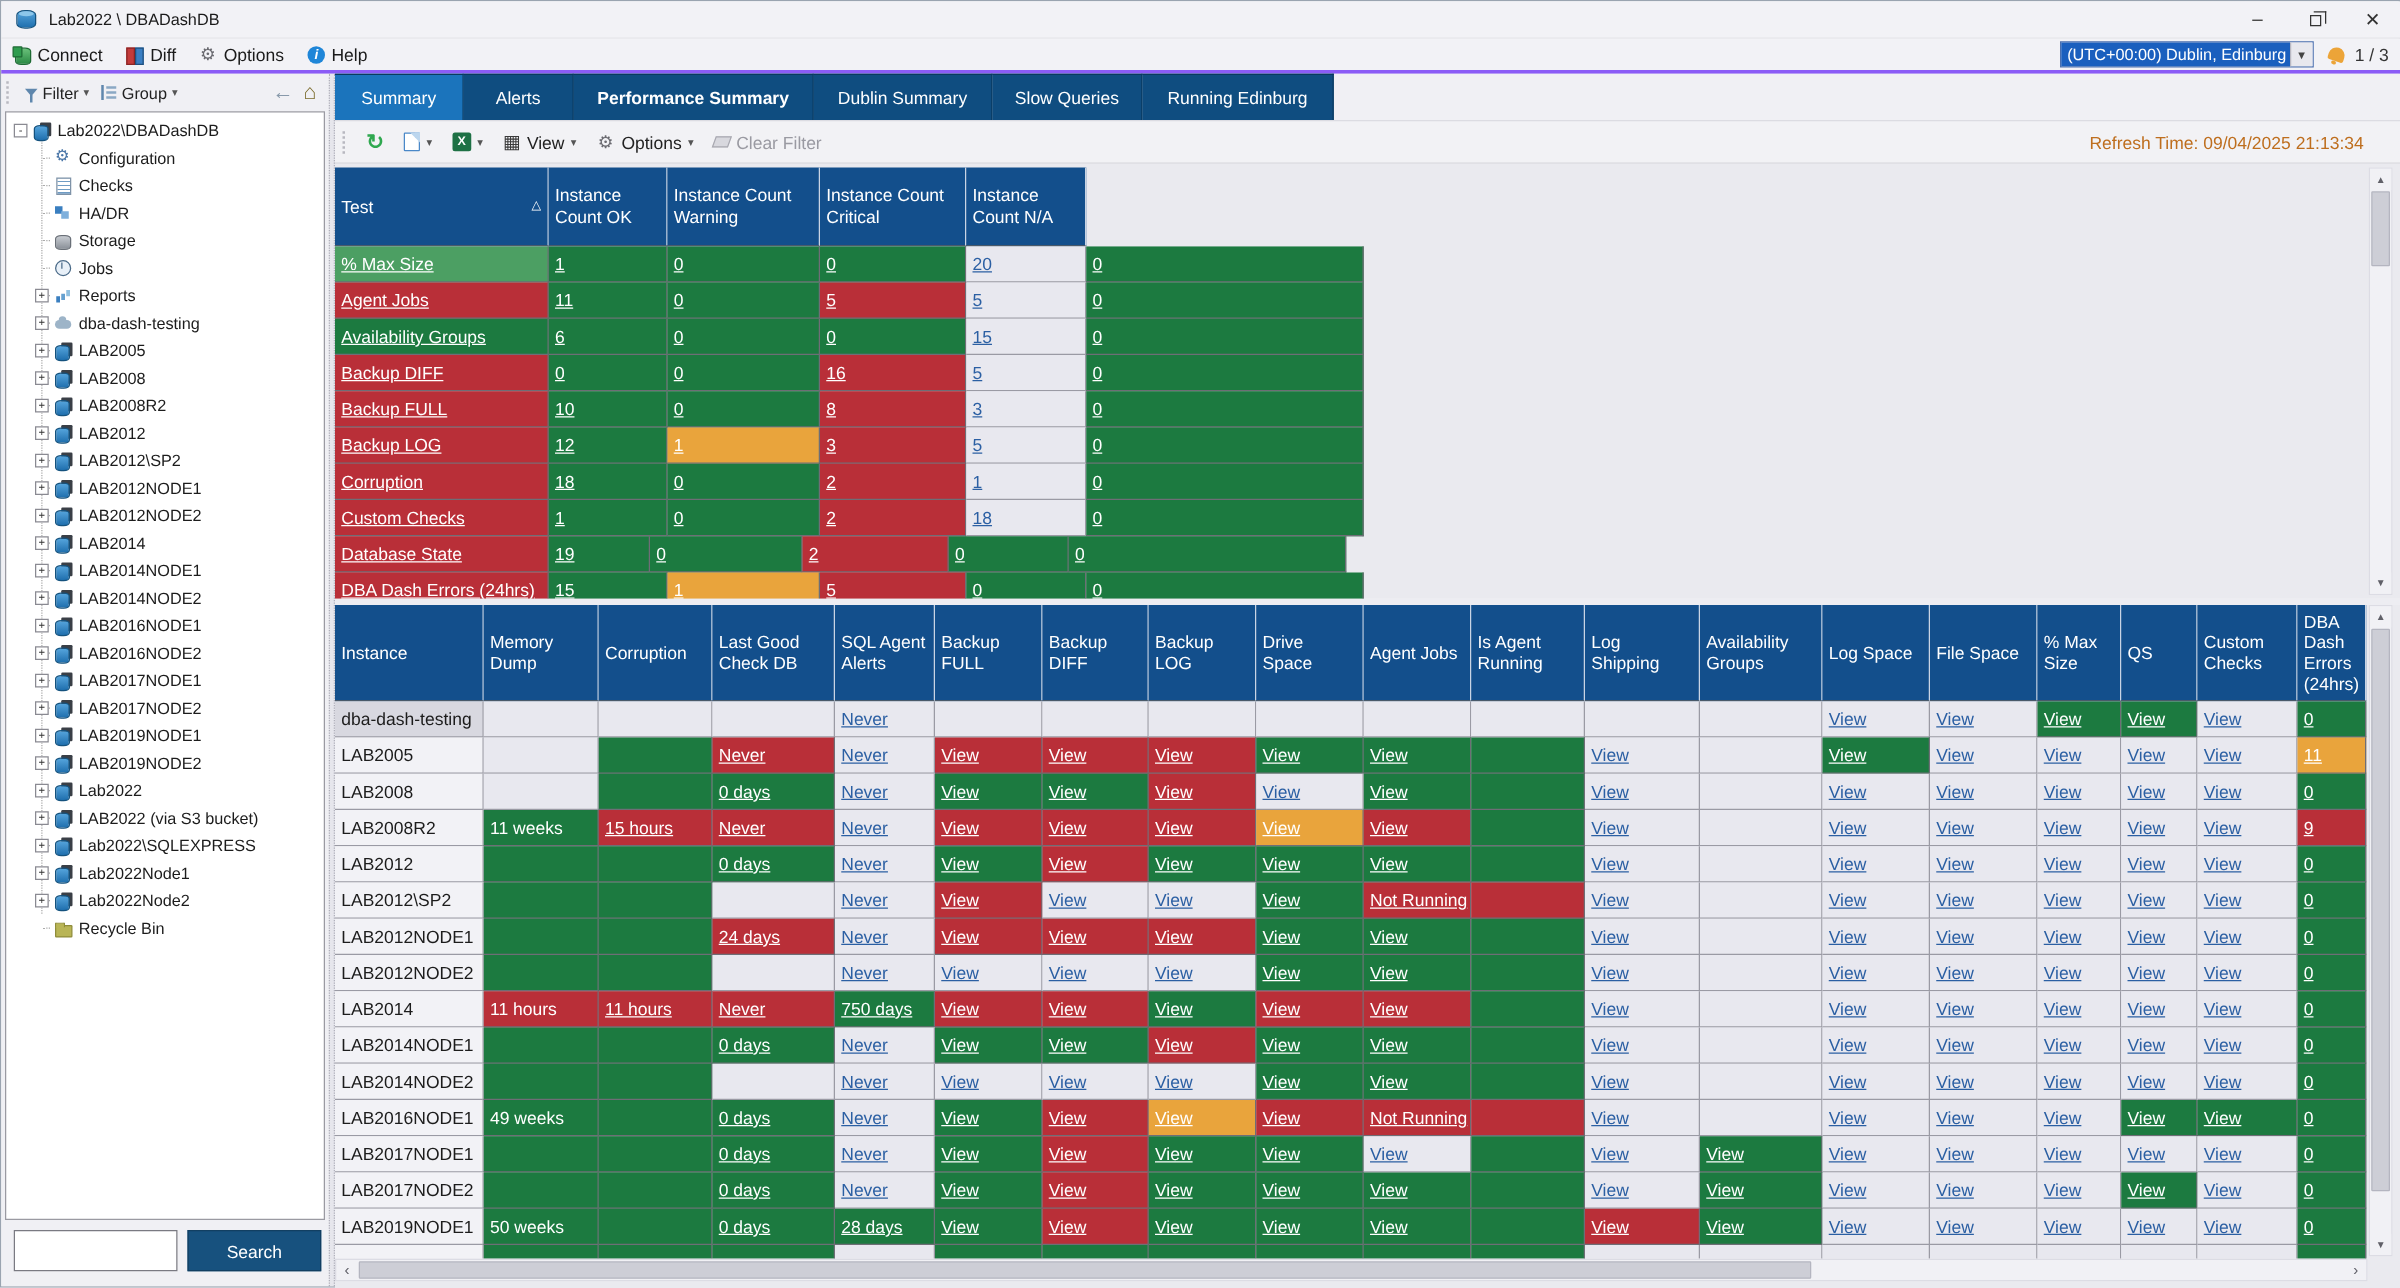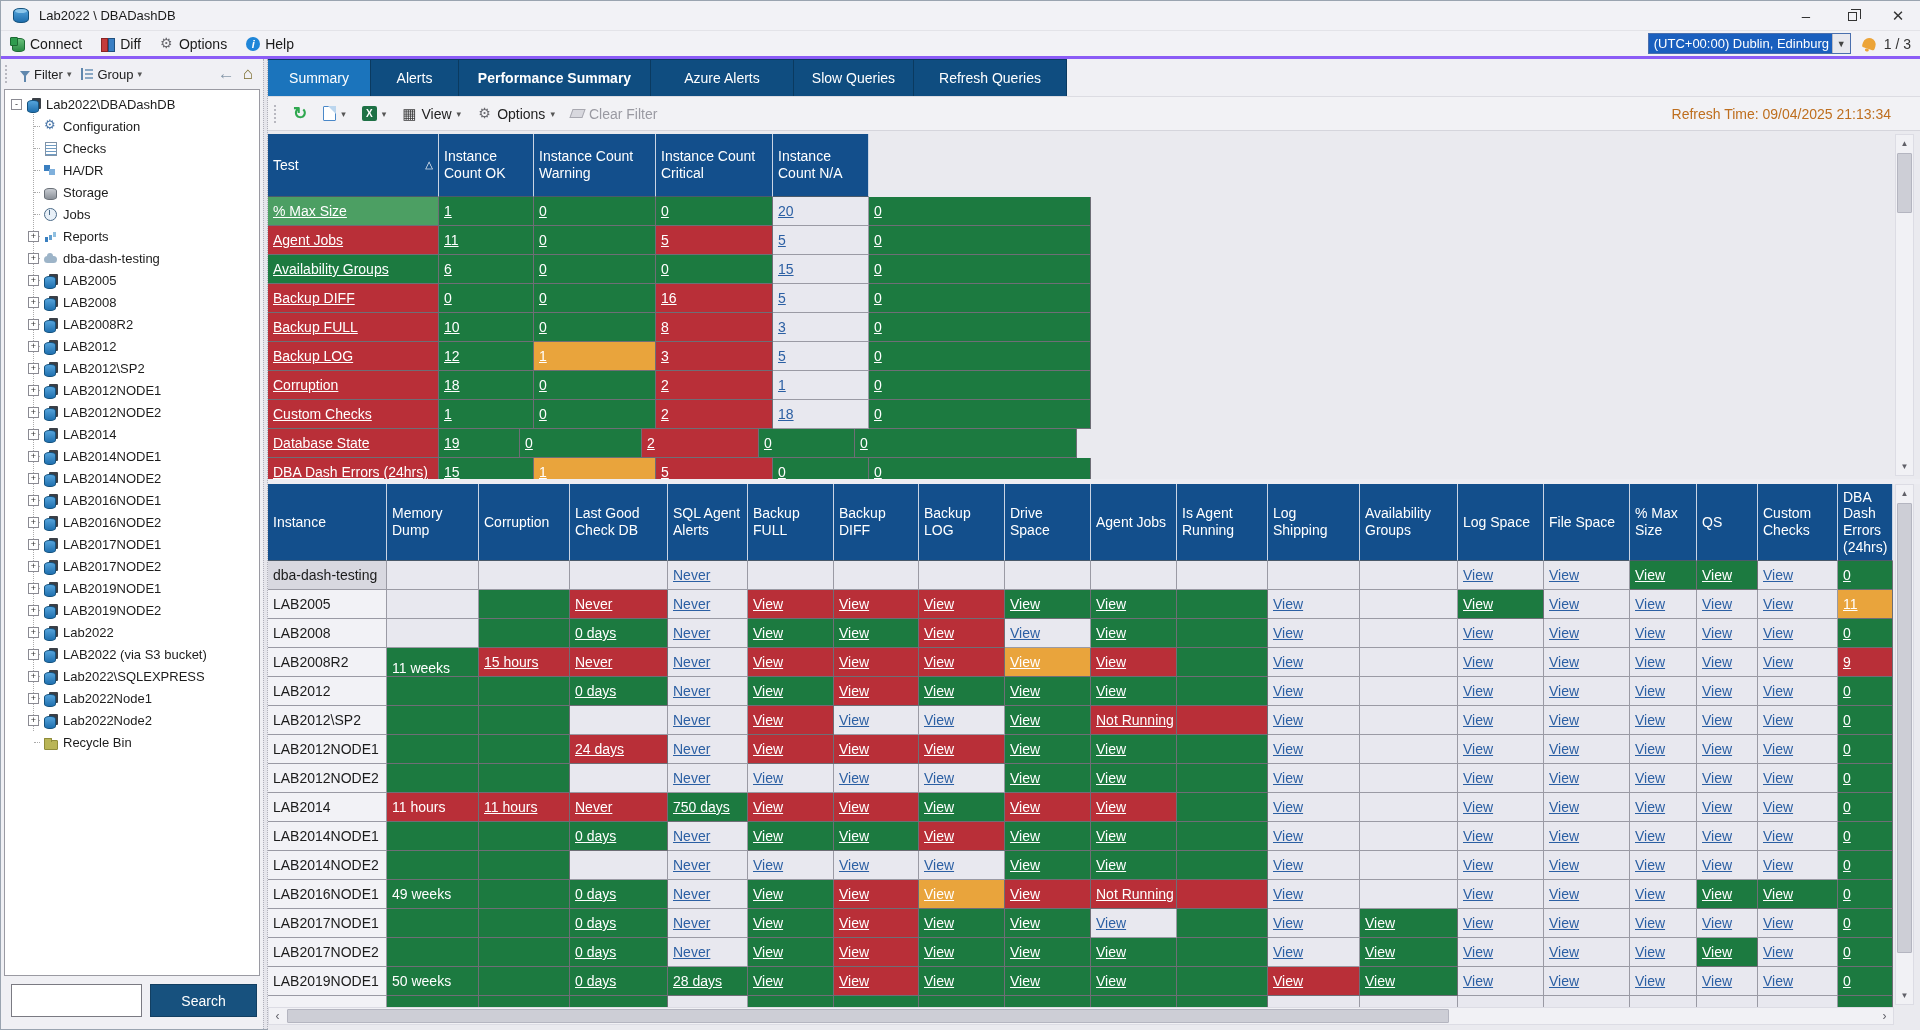--- a/index.html
+++ b/index.html
@@ -352,23 +352,23 @@
     </div>
   </div>
 
   <div class="vsplit"></div>
 
   <div class="main">
     <div class="tabbar" id="tabbar">
         <div class="tab active" style="width: 103px;">Summary</div>
         <div class="tab" style="width: 88px;">Alerts</div>
         <div class="tab" style="width: 192px; font-weight: bold;">Performance Summary</div>
-        <div class="tab" style="width: 143px;">Azure Alerts</div>
+        <div class="tab" style="width: 143px;">Dublin Summary</div>
         <div class="tab" style="width: 120px;">Slow Queries</div>
-        <div class="tab" style="width: 153px;">Refresh Queries</div>
+        <div class="tab" style="width: 153px;">Running Edinburg</div>
       </div>
 
     <div class="toolbar">
       <div class="grip"></div>
       <div class="tool-item">
           <span class="ti-refresh">↻</span>
         </div>
       <div class="tool-item">
           <span class="ti-copy"></span>
           <span class="caret">▾</span>
@@ -824,21 +824,21 @@
                 <span class="lnk">View</span>
               </div>
               <div class="cell cg" style="width: 55px;">
                 <span class="lnk">0</span>
               </div>
             </div>
             <div class="row">
               <div class="cell ci" style="width: 119px;">
                 <span class="pl">LAB2008R2</span>
               </div>
-              <div class="cell cg" style="width: 92px; align-items: flex-end;">
+              <div class="cell cg" style="width: 92px;">
                 <span class="pl">11 weeks</span>
               </div>
               <div class="cell cr" style="width: 91px;">
                 <span class="lnk">15 hours</span>
               </div>
               <div class="cell cr" style="width: 98px;">
                 <span class="lnk">Never</span>
               </div>
               <div class="cell cn" style="width: 80px;">
                 <span class="lnk">Never</span>

